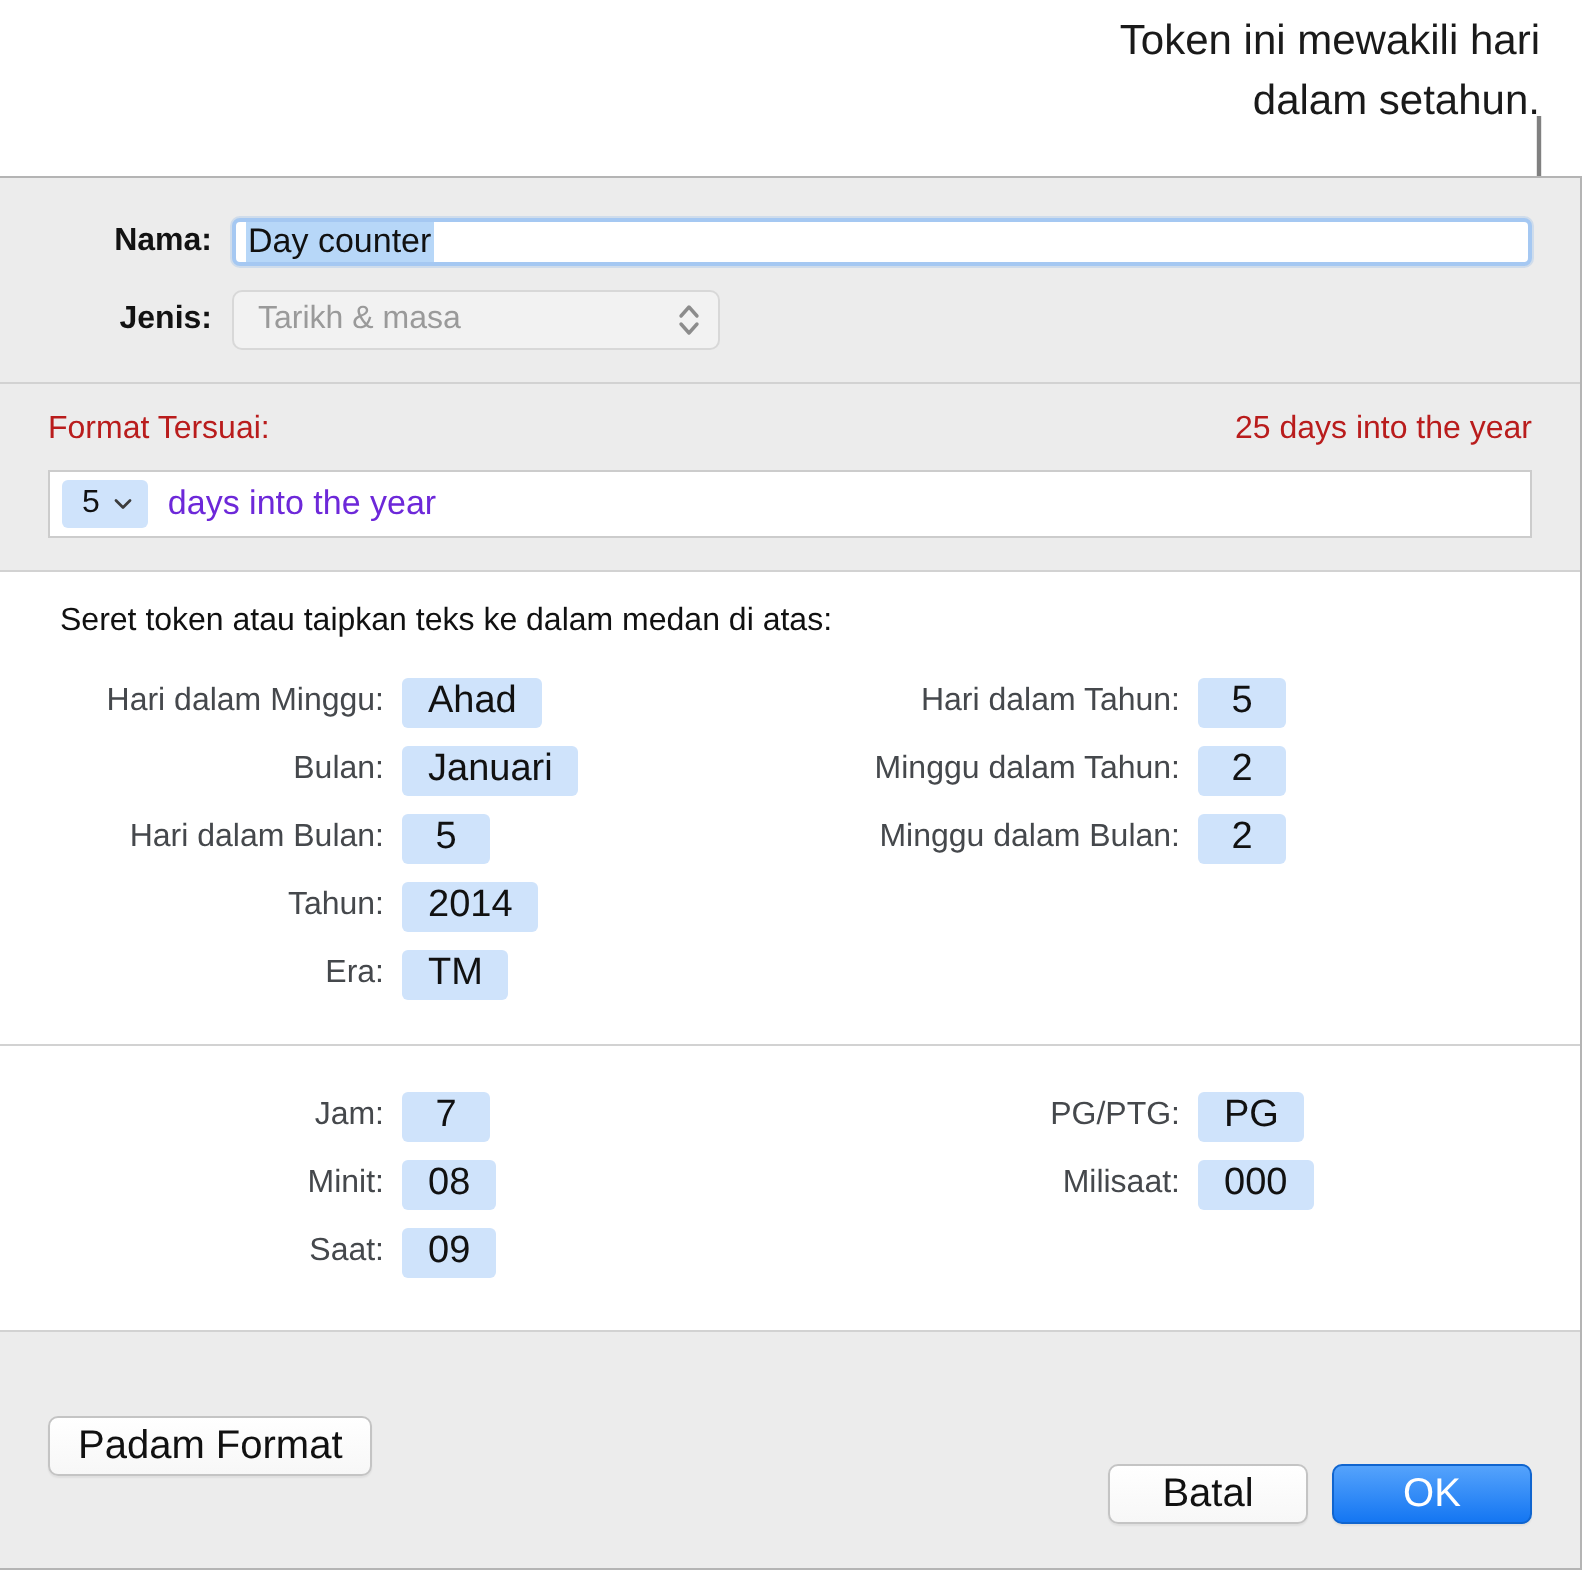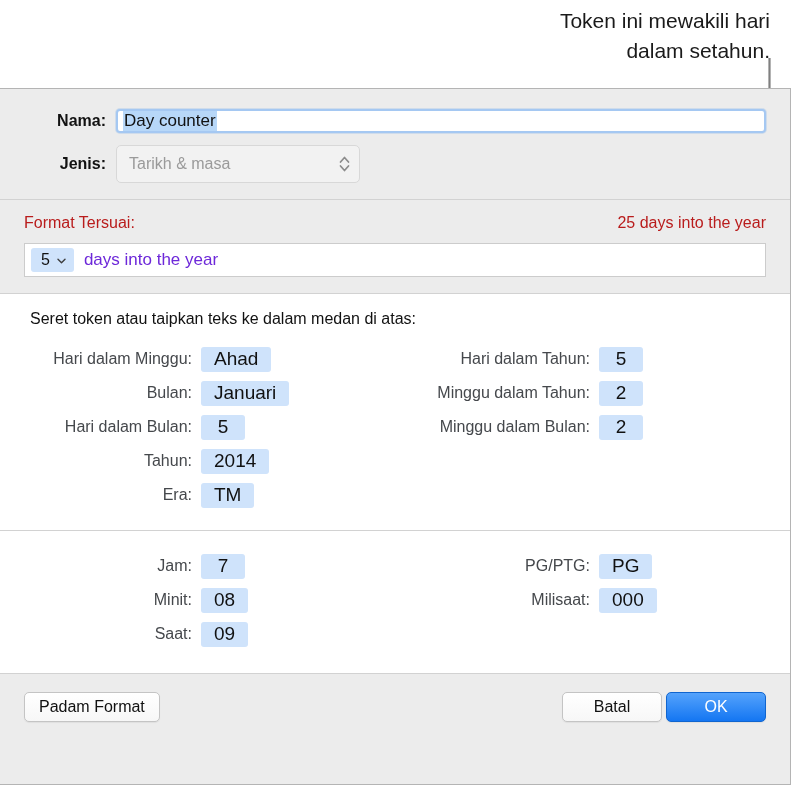--- a/index.html
+++ b/index.html
@@ -88,21 +88,21 @@
     box-sizing: border-box;
     font-size: 17px;
     color: #111;
   }
   #name-input .sel {
     background: #b7d7f8;
     padding: 0 1px;
   }
   #kind-select {
     width: 244px;
-    height: 38px;
+    height: 30px;
     border: 1px solid #d8d8d8;
     border-radius: 5px;
     background: #f2f2f2;
     display: flex;
     align-items: center;
     justify-content: space-between;
     padding: 0 8px 0 12px;
     box-sizing: border-box;
     color: #9a9a9a;
     font-size: 16px;
@@ -193,37 +193,37 @@
     padding: 18px 24px 20px 24px;
     display: flex;
     align-items: center;
     justify-content: space-between;
   }
   .btn {
     height: 30px;
     border-radius: 5px;
     border: 1px solid #c4c4c4;
     background: linear-gradient(to bottom, #ffffff, #f7f7f7);
-    font-size: 16px;
+    font-size: 20px;
     color: #111;
     display: inline-flex;
     align-items: center;
     justify-content: center;
     padding: 0 14px;
     box-sizing: border-box;
     box-shadow: 0 1px 1px rgba(0,0,0,0.06);
   }
   #btn-ok {
     background: linear-gradient(to bottom, #55a3fc, #1476f2);
     border: 1px solid #1065cf;
     color: #ffffff;
     min-width: 100px;
   }
   #btn-cancel { min-width: 100px; }
-  #footer-right { display: flex; gap: 4px; }
+  #footer-right { display: flex; gap: 12px; margin-top: 48px; }
 </style>
 </head>
 <body>
 
 <div id="callout-text">Token ini mewakili hari
 dalam setahun.</div>
 
 <svg id="callout-line" viewBox="0 0 793 420">
   <polyline points="769.5,58 769.5,389.5 662,389.5" fill="none" stroke="#808080" stroke-width="2.2"></polyline>
 </svg>

